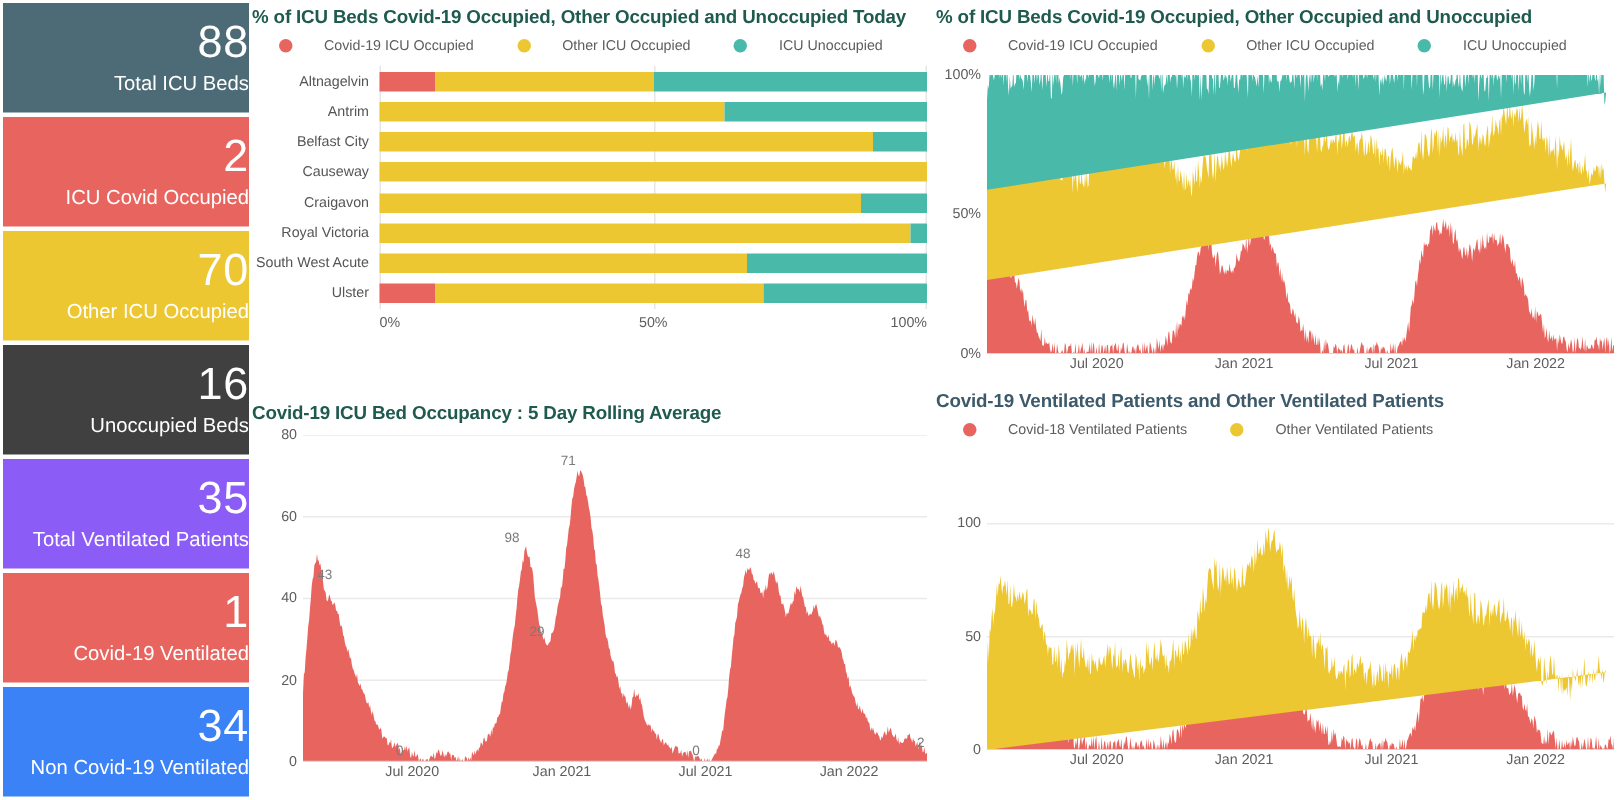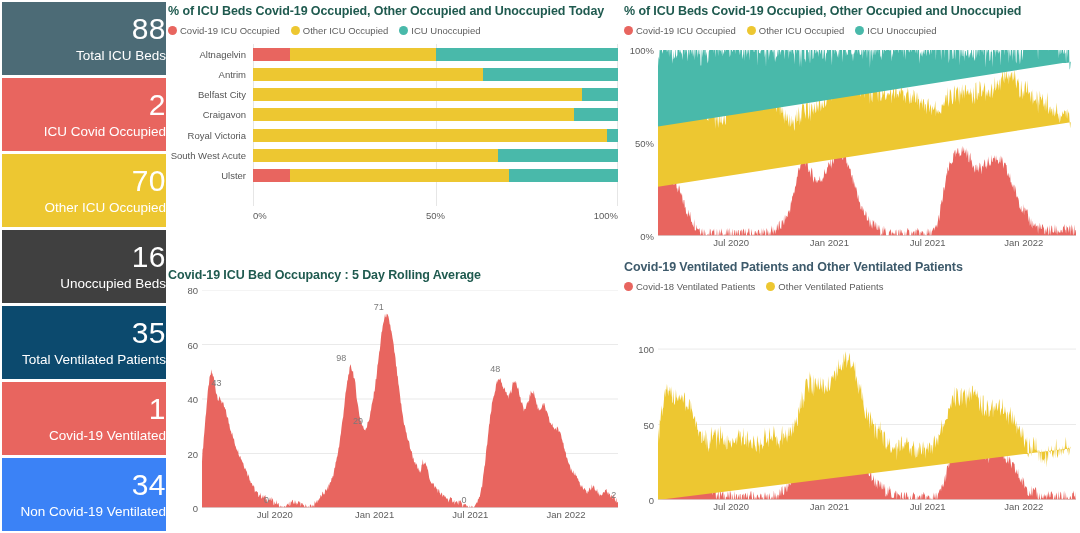--- a/index.html
+++ b/index.html
@@ -43,21 +43,21 @@
     font-size: 12.5px; font-weight: bold;
     letter-spacing: -.1px; white-space: nowrap;
   }
   .title-green { color: #1f5a4f; }
   .title-blue  { color: #3d5a6b; }
 
   .legend {
     display: flex; align-items: center;
     gap: 11px; margin-top: 7px;
   }
-  .legend-item { display: flex; align-items: center; gap: 3px; }
+  .legend-item { display: flex; align-items: center; gap: 21px; margin-left: 18px; }
   .legend-dot { width: 9px; height: 9px; border-radius: 50%; display: block; }
   .legend-text { font-size: 9.5px; color: #5d5d5d; white-space: nowrap; }
 
   
   #panel-hbar { left: 168px; top: 4px; width: 450px; height: 252px; }
   .hbar-plot {
     position: relative;
     margin-top: 8px;
     height: 180px;
   }
@@ -149,21 +149,21 @@
         <div class="kpi-label">ICU Covid Occupied</div>
       </div>
       <div class="kpi-card" style="background: rgb(237, 199, 49);">
         <div class="kpi-value">70</div>
         <div class="kpi-label">Other ICU Occupied</div>
       </div>
       <div class="kpi-card" style="background: #404040;">
         <div class="kpi-value">16</div>
         <div class="kpi-label">Unoccupied Beds</div>
       </div>
-      <div class="kpi-card" style="background: #0c4a6e; padding-left: 28px;">
+      <div class="kpi-card" style="background: #8b5cf6; padding-left: 28px;">
         <div class="kpi-value">35</div>
         <div class="kpi-label">Total Ventilated Patients</div>
       </div>
       <div class="kpi-card" style="background: rgb(232, 101, 95);">
         <div class="kpi-value">1</div>
         <div class="kpi-label">Covid-19 Ventilated</div>
       </div>
       <div class="kpi-card" style="background: #3b82f6;">
         <div class="kpi-value">34</div>
         <div class="kpi-label">Non Covid-19 Ventilated</div>
@@ -206,20 +206,26 @@
             <div class="hbar-track">
               <div class="hbar-seg" style="width: 63%; background: rgb(237, 199, 49);"></div>
               <div class="hbar-seg" style="width: 37%; background: rgb(73, 185, 170);"></div>
             </div>
           </div>
           <div class="hbar-row">
             <div class="hbar-cat">Belfast City</div>
             <div class="hbar-track">
               <div class="hbar-seg" style="width: 90%; background: rgb(237, 199, 49);"></div>
               <div class="hbar-seg" style="width: 10%; background: rgb(73, 185, 170);"></div>
+            </div>
+          </div>
+          <div class="hbar-row">
+            <div class="hbar-cat">Causeway</div>
+            <div class="hbar-track">
+              <div class="hbar-seg" style="width: 100%; background: rgb(237, 199, 49);"></div>
             </div>
           </div>
           <div class="hbar-row">
             <div class="hbar-cat">Craigavon</div>
             <div class="hbar-track">
               <div class="hbar-seg" style="width: 88%; background: rgb(237, 199, 49);"></div>
               <div class="hbar-seg" style="width: 12%; background: rgb(73, 185, 170);"></div>
             </div>
           </div>
           <div class="hbar-row">

